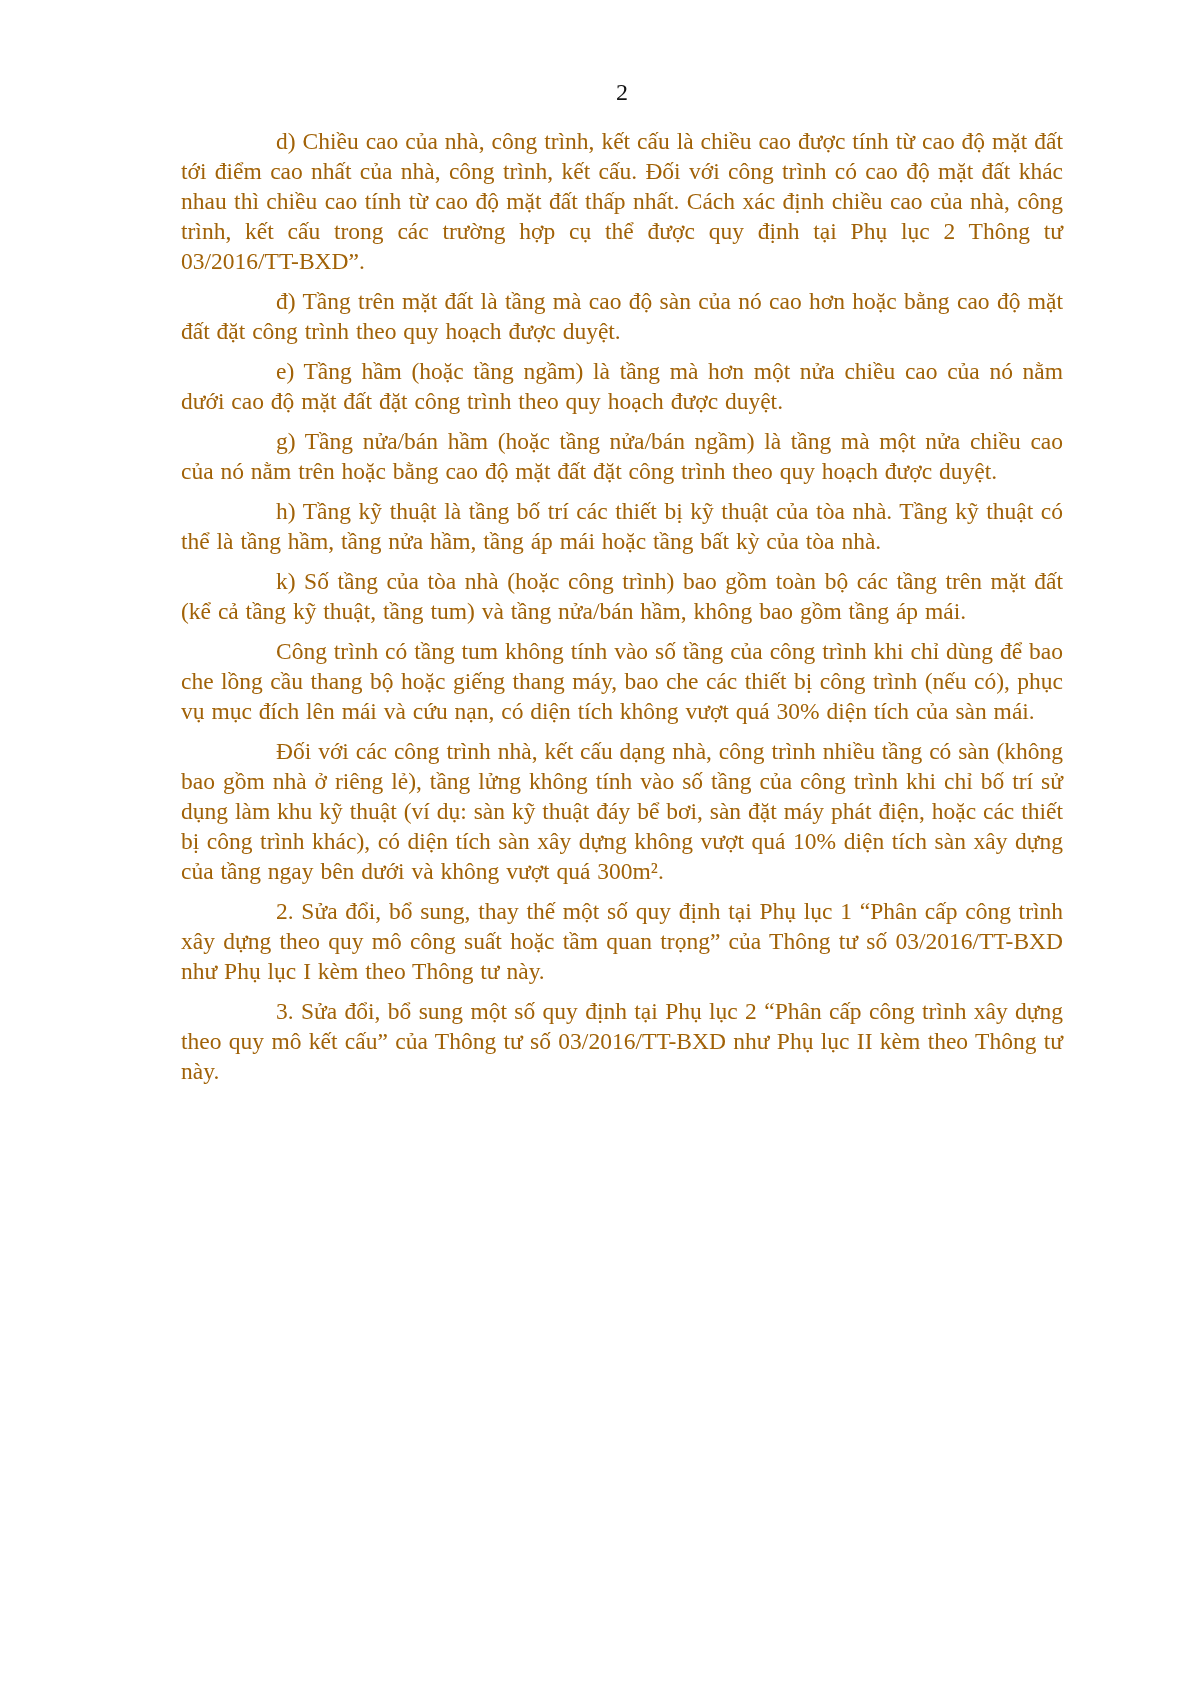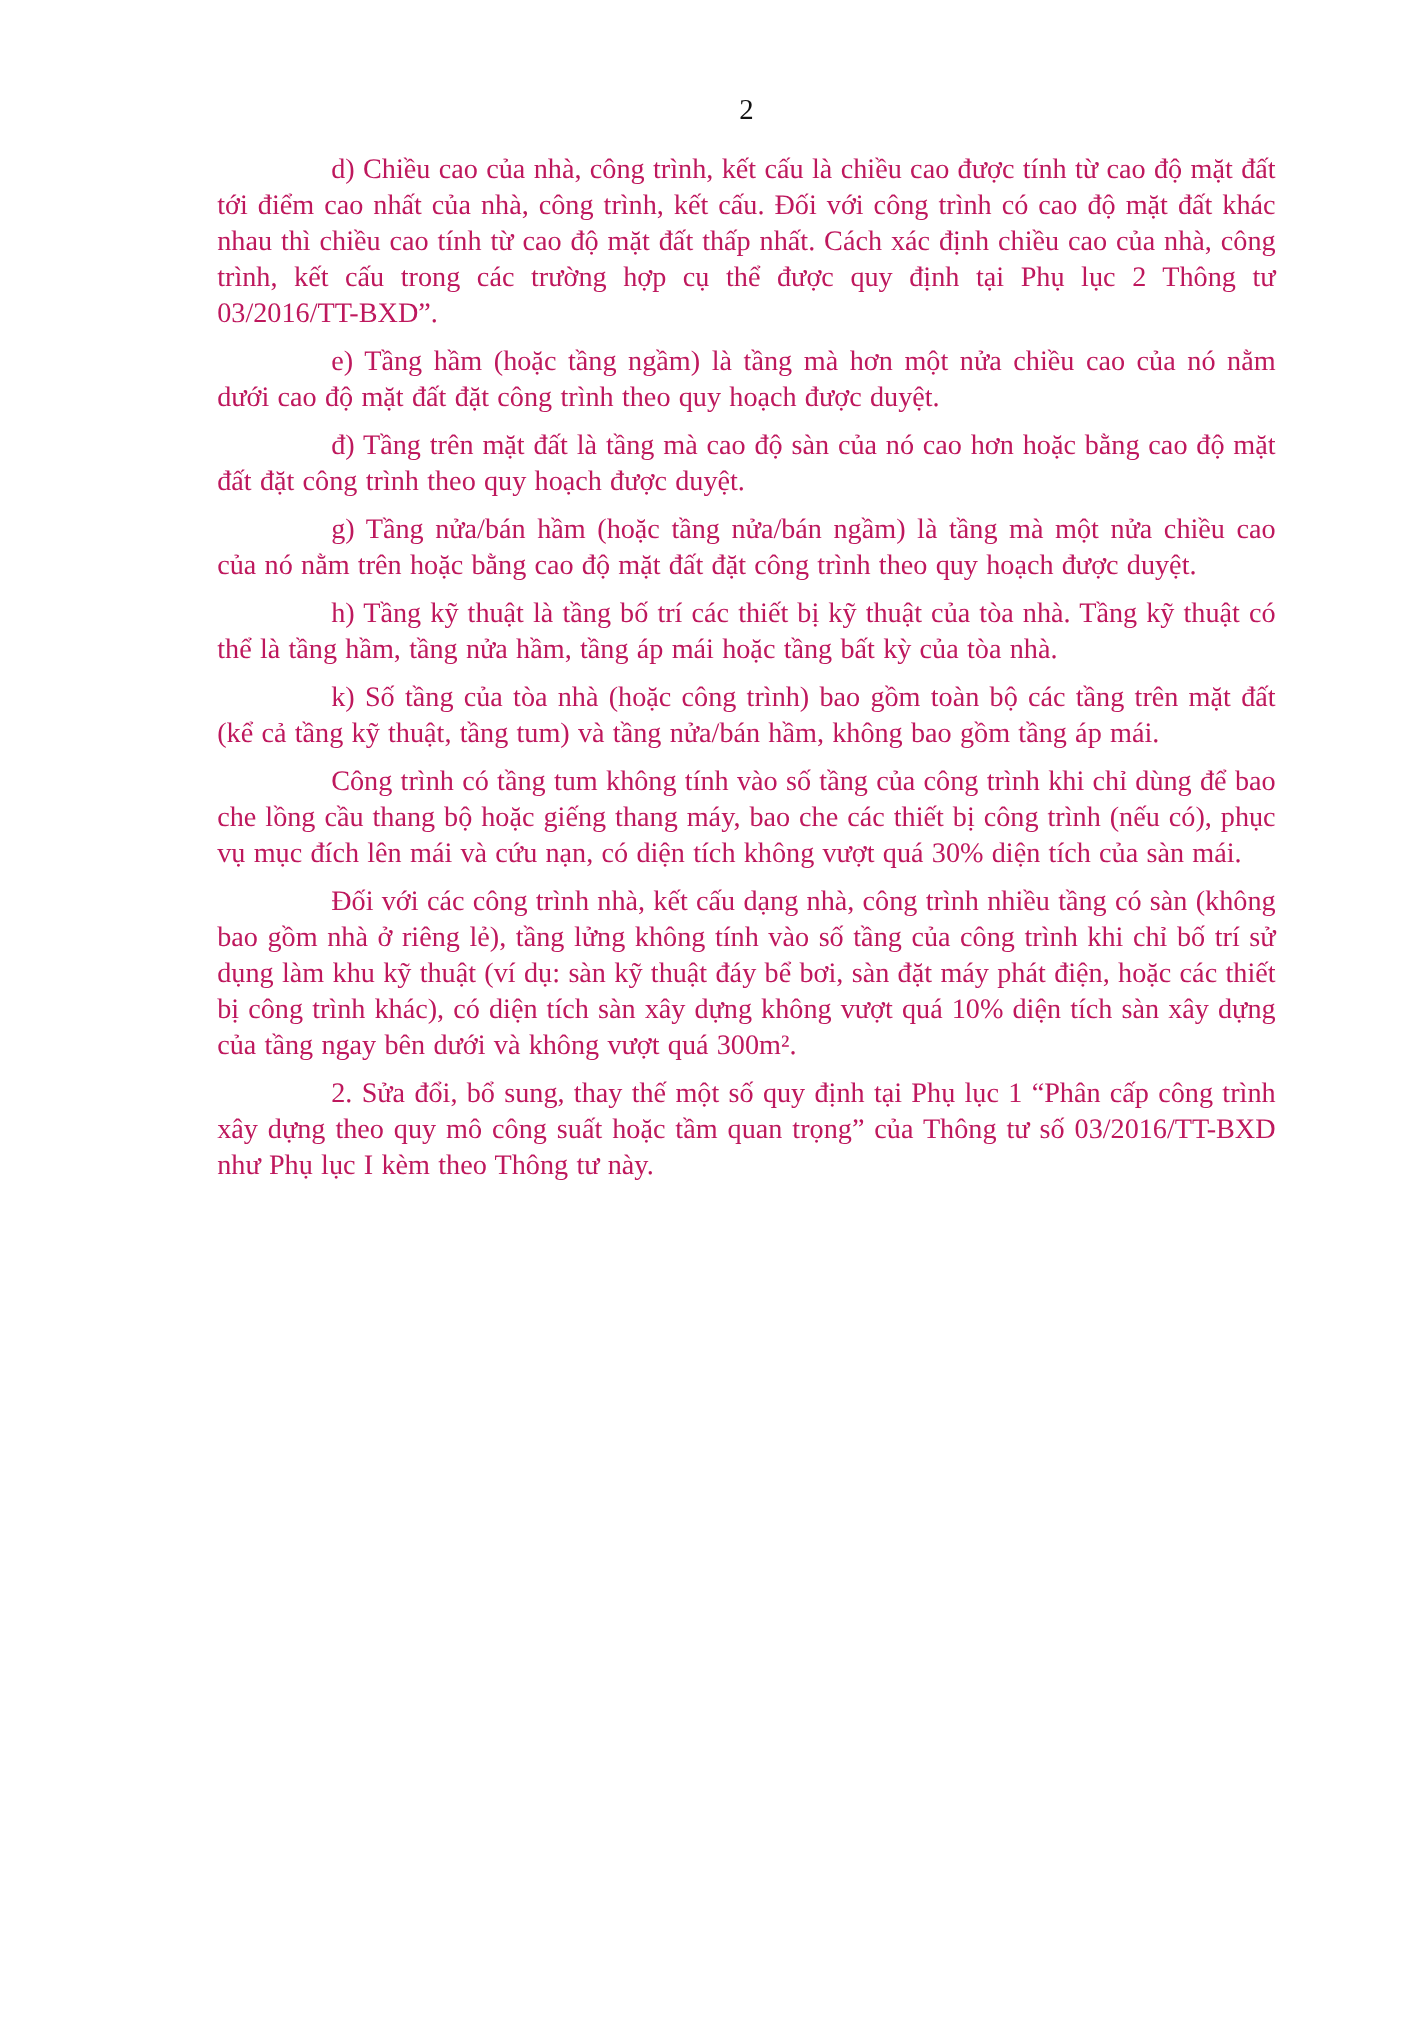--- a/index.html
+++ b/index.html
@@ -32,32 +32,33 @@
     left: 181px;
     width: 882px;
   }
   .para {
     margin: 0 0 10px 0;
     text-align: justify;
     text-indent: 95px;
     font-size: 23.5px;
     line-height: 30px;
     word-spacing: 1px;
-    color: #be185d;
+    color: #a16207;
   }
 </style>
 </head>
 <body>
 
 <div class="page">
   <div class="pagenum">2</div>
   <div class="content">
       <p class="para">d) Chiều cao của nhà, công trình, kết cấu là chiều cao được tính từ cao độ mặt đất tới điểm cao nhất của nhà, công trình, kết cấu. Đối với công trình có cao độ mặt đất khác nhau thì chiều cao tính từ cao độ mặt đất thấp nhất. Cách xác định chiều cao của nhà, công trình, kết cấu trong các trường hợp cụ thể được quy định tại Phụ lục 2 Thông tư 03/2016/TT-BXD”.</p>
+      <p class="para">đ) Tầng trên mặt đất là tầng mà cao độ sàn của nó cao hơn hoặc bằng cao độ mặt đất đặt công trình theo quy hoạch được duyệt.</p>
       <p class="para">e) Tầng hầm (hoặc tầng ngầm) là tầng mà hơn một nửa chiều cao của nó nằm dưới cao độ mặt đất đặt công trình theo quy hoạch được duyệt.</p>
-      <p class="para">đ) Tầng trên mặt đất là tầng mà cao độ sàn của nó cao hơn hoặc bằng cao độ mặt đất đặt công trình theo quy hoạch được duyệt.</p>
       <p class="para">g) Tầng nửa/bán hầm (hoặc tầng nửa/bán ngầm) là tầng mà một nửa chiều cao của nó nằm trên hoặc bằng cao độ mặt đất đặt công trình theo quy hoạch được duyệt.</p>
       <p class="para">h) Tầng kỹ thuật là tầng bố trí các thiết bị kỹ thuật của tòa nhà. Tầng kỹ thuật có thể là tầng hầm, tầng nửa hầm, tầng áp mái hoặc tầng bất kỳ của tòa nhà.</p>
       <p class="para">k) Số tầng của tòa nhà (hoặc công trình) bao gồm toàn bộ các tầng trên mặt đất (kể cả tầng kỹ thuật, tầng tum) và tầng nửa/bán hầm, không bao gồm tầng áp mái.</p>
       <p class="para">Công trình có tầng tum không tính vào số tầng của công trình khi chỉ dùng để bao che lồng cầu thang bộ hoặc giếng thang máy, bao che các thiết bị công trình (nếu có), phục vụ mục đích lên mái và cứu nạn, có diện tích không vượt quá 30% diện tích của sàn mái.</p>
       <p class="para">Đối với các công trình nhà, kết cấu dạng nhà, công trình nhiều tầng có sàn (không bao gồm nhà ở riêng lẻ), tầng lửng không tính vào số tầng của công trình khi chỉ bố trí sử dụng làm khu kỹ thuật (ví dụ: sàn kỹ thuật đáy bể bơi, sàn đặt máy phát điện, hoặc các thiết bị công trình khác), có diện tích sàn xây dựng không vượt quá 10% diện tích sàn xây dựng của tầng ngay bên dưới và không vượt quá 300m².</p>
       <p class="para">2. Sửa đổi, bổ sung, thay thế một số quy định tại Phụ lục 1 “Phân cấp công trình xây dựng theo quy mô công suất hoặc tầm quan trọng” của Thông tư số 03/2016/TT-BXD như Phụ lục I kèm theo Thông tư này.</p>
+      <p class="para">3. Sửa đổi, bổ sung một số quy định tại Phụ lục 2 “Phân cấp công trình xây dựng theo quy mô kết cấu” của Thông tư số 03/2016/TT-BXD như Phụ lục II kèm theo Thông tư này.</p>
     </div>
 </div>
 
 </body></html>

